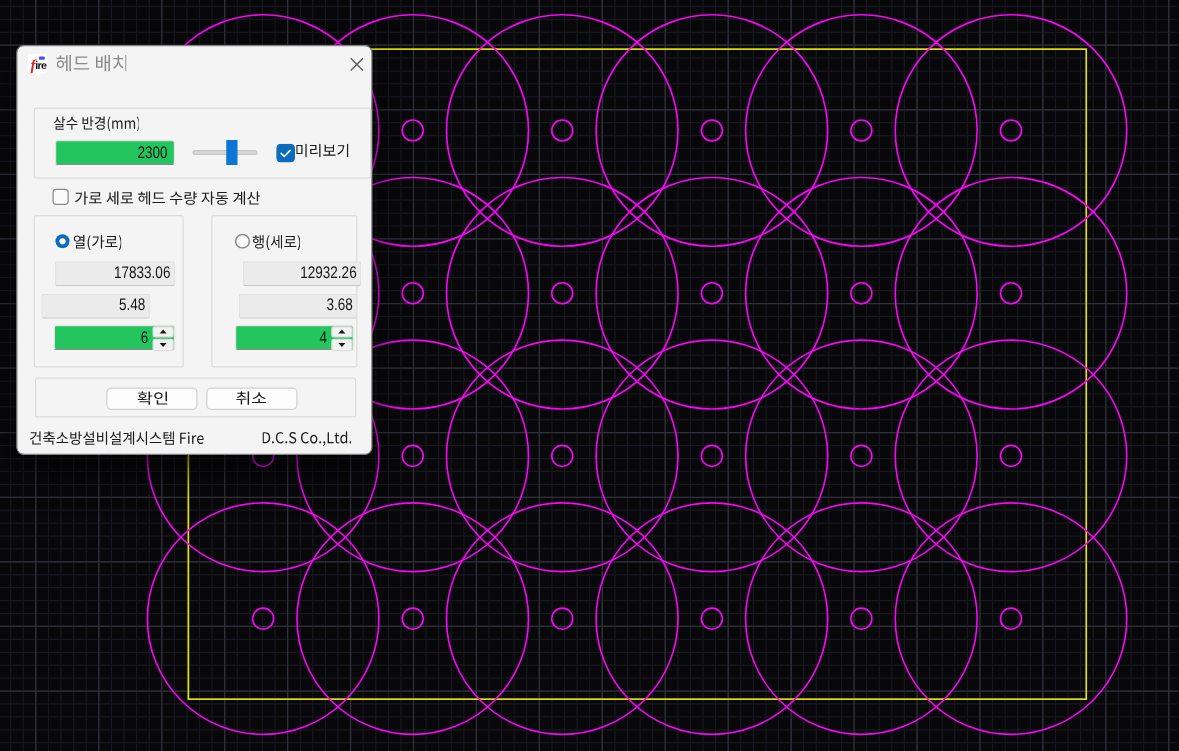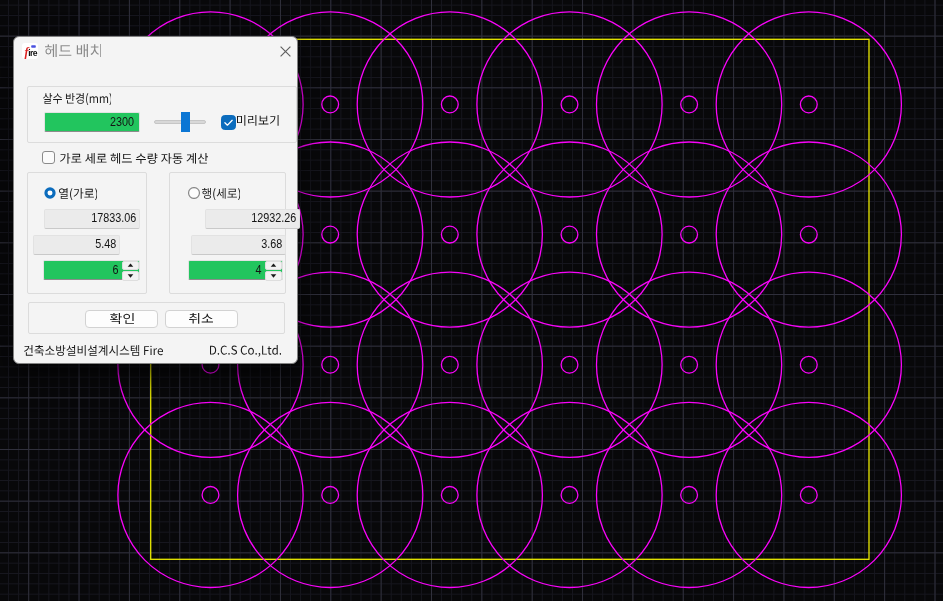--- a/index.html
+++ b/index.html
@@ -119,21 +119,21 @@
       </svg>
       <svg style="position:absolute;left:188.08px;top:150.58px;width:38.4px;height:12.28px" viewBox="0.54 -9.92 39.59 12.28" preserveAspectRatio="none">
         <path d="M8.8 -9.9H9.7V-3.1H8.8ZM7.0 -7.0H9.1V-6.2H7.0ZM6.5 -9.7H7.4V-3.4H6.5ZM0.5 -8.6H6.0V-7.8H0.5ZM3.3 -7.3Q4.0 -7.3 4.5 -7.0Q5.0 -6.8 5.3 -6.4Q5.6 -6.0 5.6 -5.4Q5.6 -4.9 5.3 -4.4Q5.0 -4.0 4.5 -3.8Q4.0 -3.6 3.3 -3.6Q2.6 -3.6 2.1 -3.8Q1.6 -4.0 1.3 -4.4Q1.0 -4.9 1.0 -5.4Q1.0 -6.0 1.3 -6.4Q1.6 -6.8 2.1 -7.0Q2.6 -7.3 3.3 -7.3ZM3.3 -6.5Q2.7 -6.5 2.3 -6.2Q1.9 -5.9 1.9 -5.4Q1.9 -4.9 2.3 -4.6Q2.7 -4.3 3.3 -4.3Q3.9 -4.3 4.3 -4.6Q4.7 -4.9 4.7 -5.4Q4.7 -5.9 4.3 -6.2Q3.9 -6.5 3.3 -6.5ZM2.8 -9.8H3.8V-8.2H2.8ZM6.2 -2.9Q7.9 -2.9 8.8 -2.4Q9.8 -1.9 9.8 -1.0Q9.8 -0.1 8.8 0.4Q7.9 0.9 6.2 0.9Q4.5 0.9 3.5 0.4Q2.6 -0.1 2.6 -1.0Q2.6 -1.9 3.5 -2.4Q4.5 -2.9 6.2 -2.9ZM6.2 -2.1Q4.9 -2.1 4.2 -1.8Q3.5 -1.5 3.5 -1.0Q3.5 -0.4 4.2 -0.1Q4.9 0.1 6.2 0.1Q7.4 0.1 8.1 -0.1Q8.8 -0.4 8.8 -1.0Q8.8 -1.5 8.1 -1.8Q7.4 -2.1 6.2 -2.1Z M13.9 2.4Q13.1 1.0 12.6 -0.5Q12.1 -2.0 12.1 -3.7Q12.1 -5.5 12.6 -7.0Q13.1 -8.5 13.9 -9.8L14.6 -9.5Q13.8 -8.2 13.4 -6.7Q13.1 -5.3 13.1 -3.7Q13.1 -2.2 13.4 -0.7Q13.8 0.8 14.6 2.0Z M20.0 -6.0H22.1V-5.2H20.0ZM18.0 -8.9H18.7V-6.8Q18.7 -6.0 18.6 -5.2Q18.4 -4.4 18.1 -3.6Q17.7 -2.9 17.3 -2.3Q16.8 -1.8 16.2 -1.4L15.6 -2.2Q16.1 -2.5 16.6 -3.0Q17.0 -3.5 17.3 -4.1Q17.6 -4.8 17.8 -5.4Q18.0 -6.1 18.0 -6.8ZM18.1 -8.9H18.9V-6.9Q18.9 -6.2 19.1 -5.6Q19.2 -4.9 19.5 -4.3Q19.8 -3.7 20.2 -3.2Q20.6 -2.7 21.1 -2.4L20.6 -1.6Q20.0 -2.0 19.5 -2.6Q19.1 -3.1 18.8 -3.8Q18.5 -4.5 18.3 -5.3Q18.1 -6.1 18.1 -6.9ZM24.0 -9.9H24.9V0.9H24.0ZM21.8 -9.7H22.7V0.4H21.8Z M26.7 -1.2H36.6V-0.4H26.7ZM31.1 -3.6H32.1V-0.9H31.1ZM27.9 -9.1H35.4V-5.8H28.9V-3.7H28.0V-6.6H34.4V-8.3H27.9ZM28.0 -4.1H35.6V-3.3H28.0Z M38.4 2.4 37.7 2.0Q38.5 0.8 38.8 -0.7Q39.2 -2.2 39.2 -3.7Q39.2 -5.3 38.8 -6.7Q38.5 -8.2 37.7 -9.5L38.4 -9.8Q39.2 -8.5 39.7 -7.0Q40.1 -5.5 40.1 -3.7Q40.1 -2.0 39.7 -0.5Q39.2 1.0 38.4 2.4Z" fill="#1b1b1b"></path>
       </svg>
       <div class="ro" style="left:29.5px;top:171.6px;width:96.4px">
         <span>17833.06</span>
       </div>
       <div class="ro" style="left:19px;top:197.8px;width:87px">
         <span>5.48</span>
       </div>
-      <div class="ro" style="left:191px;top:171.6px;width:95px">
+      <div class="ro" style="left:180px;top:171.6px;width:95px">
         <span>12932.26</span>
       </div>
       <div class="ro" style="left:177px;top:197.8px;width:95px">
         <span>3.68</span>
       </div>
       <div class="inp" style="left:29.2px;top:222.8px;width:96.7px;height:20.6px">
         <span style="margin-right:20px">6</span>
       </div>
       <div class="inp" style="left:173.5px;top:222.8px;width:95px;height:20.6px">
         <span style="margin-right:20px">4</span>

